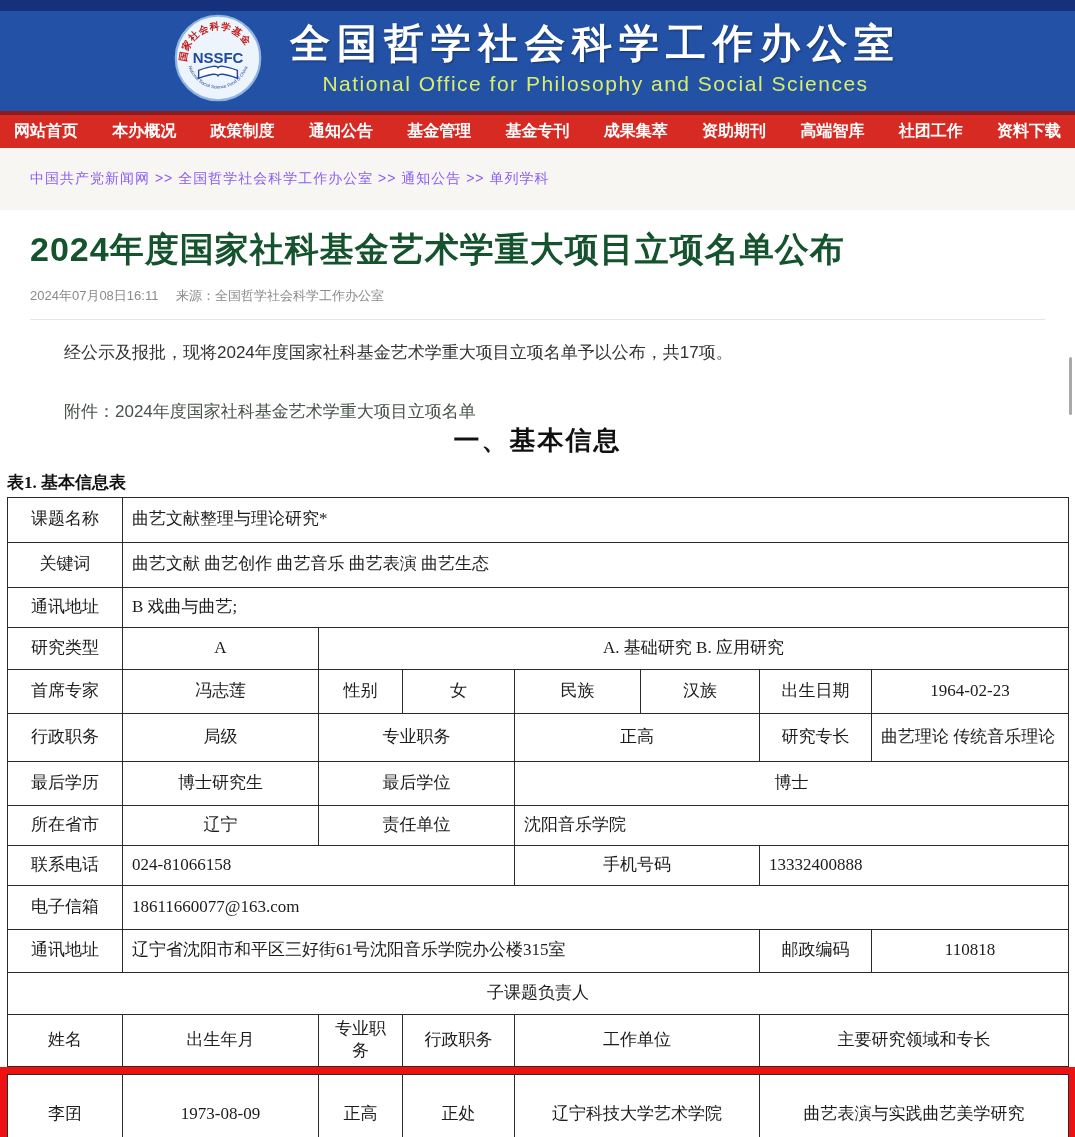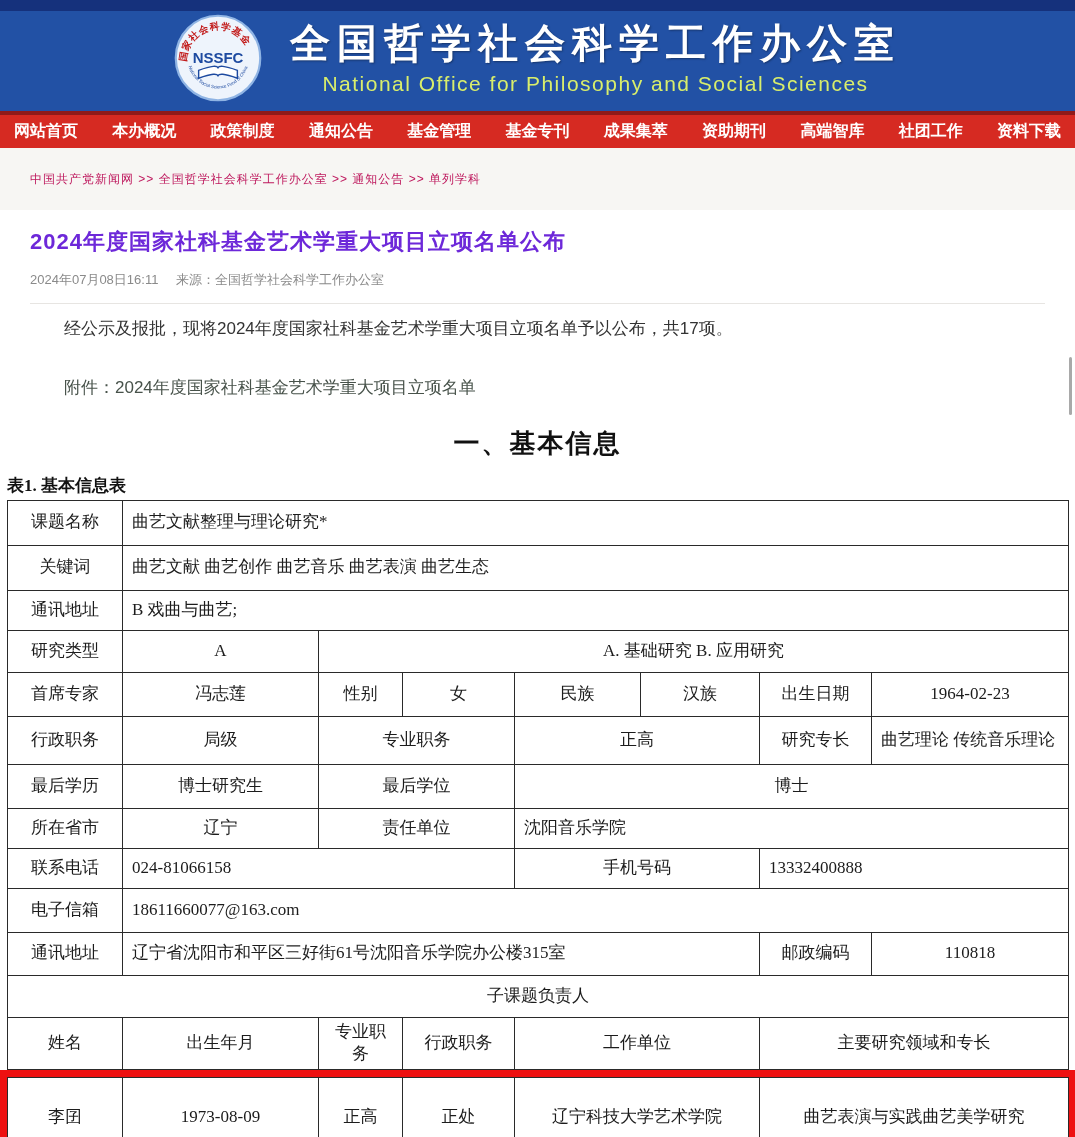--- a/index.html
+++ b/index.html
@@ -13,30 +13,30 @@
   .org-titles { text-align:center; }
   .org-cn { color:#ffffff; font-size:40px; font-weight:bold; letter-spacing:7px; line-height:1.15; text-shadow:1px 1px 2px rgba(0,0,0,.35); }
   .org-en { color:#d9ee6b; font-size:21px; letter-spacing:1.5px; margin-top:6px; }
 
   
   .main-nav { background:#d62a22; border-top:4px solid #8f1a1a; height:37px; display:flex; align-items:center; justify-content:space-between; padding:0 14px; }
   .nav-item { color:#ffffff; font-size:16px; font-weight:bold; cursor:pointer; white-space:nowrap; }
 
   
   .breadcrumb-bar { background:#f7f6f3; padding:21px 0 22px 30px; }
-  .breadcrumb { color:#be185d; font-size:12px; letter-spacing:1px; cursor:pointer; }
+  .breadcrumb { color:#8b5cf6; font-size:14px; letter-spacing:1px; cursor:pointer; }
 
   
   .article { padding:0 30px; }
-  .article-title { margin-top:17px; font-size:22px; font-weight:bold; color:#6d28d9; letter-spacing:1px; font-family:"Liberation Sans", sans-serif; }
+  .article-title { margin-top:17px; font-size:34px; font-weight:bold; color:#14532d; letter-spacing:1px; font-family:"Liberation Sans", sans-serif; }
   .article-meta { margin-top:14px; font-size:13px; color:#8a8a8a; padding-bottom:14px; border-bottom:1px solid #e7e5e2; }
   .article-meta .src { margin-left:14px; }
-  .body-para { margin-top:12px; font-size:17px; color:#333333; text-indent:2em; line-height:1.5; }
+  .body-para { margin-top:20px; font-size:17px; color:#333333; text-indent:2em; line-height:1.5; }
   .attachment { margin-top:34px; font-size:17px; color:#47524a; text-indent:2em; cursor:pointer; }
-  .section-title { margin-top:27px; text-align:center; font-size:26px; font-weight:bold; color:#111; font-family:"Liberation Serif", serif; letter-spacing:2px; }
+  .section-title { text-align:center; font-size:26px; font-weight:bold; color:#111; font-family:"Liberation Serif", serif; letter-spacing:2px; }
 
   
   .table-zone { padding:0 7px; margin-top:13px; }
   .table-caption { font-size:17px; font-weight:bold; color:#111; font-family:"Liberation Serif", serif; margin:0 0 3px 0; }
   table.info { border-collapse:collapse; table-layout:fixed; width:1061px; font-family:"Liberation Serif", serif; }
   table.info td { border:1px solid #2a2a2a; font-size:17px; color:#1c1c1c; padding:3px 9px; vertical-align:middle; line-height:1.35; }
   td.c { text-align:center; }
   td.l { text-align:left; }
   td.bold-opts { font-weight:500; }
 

